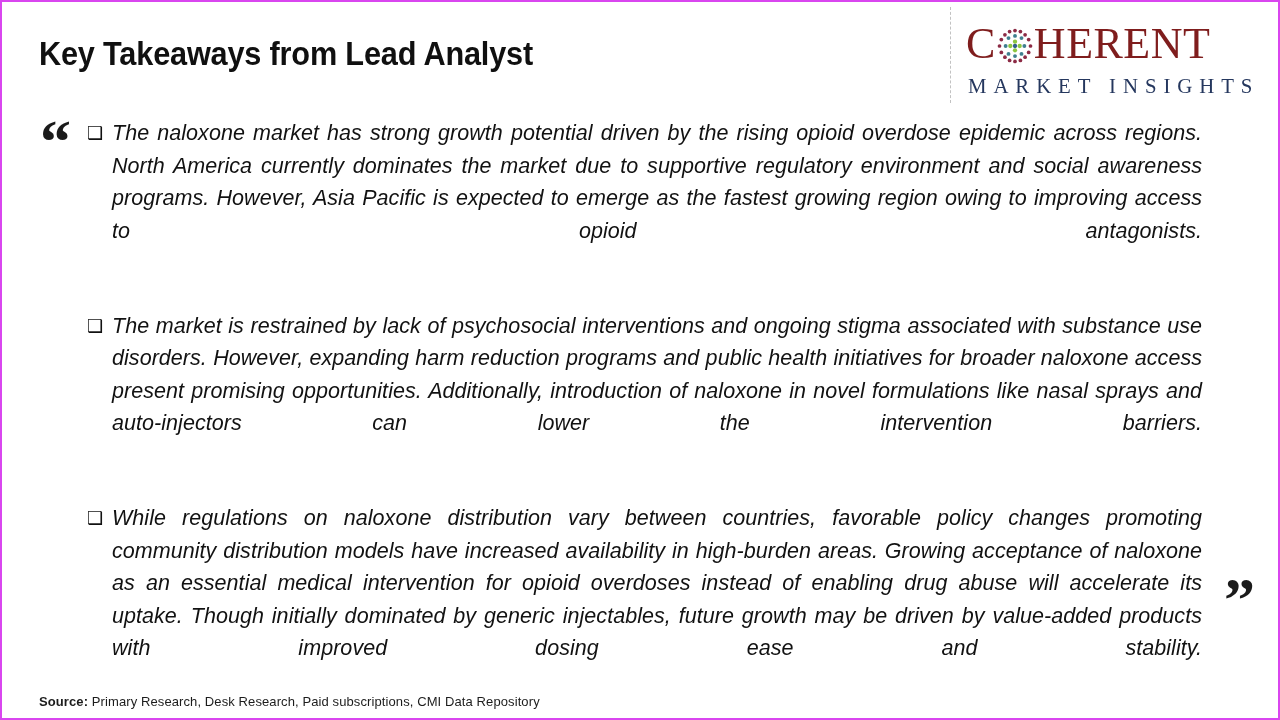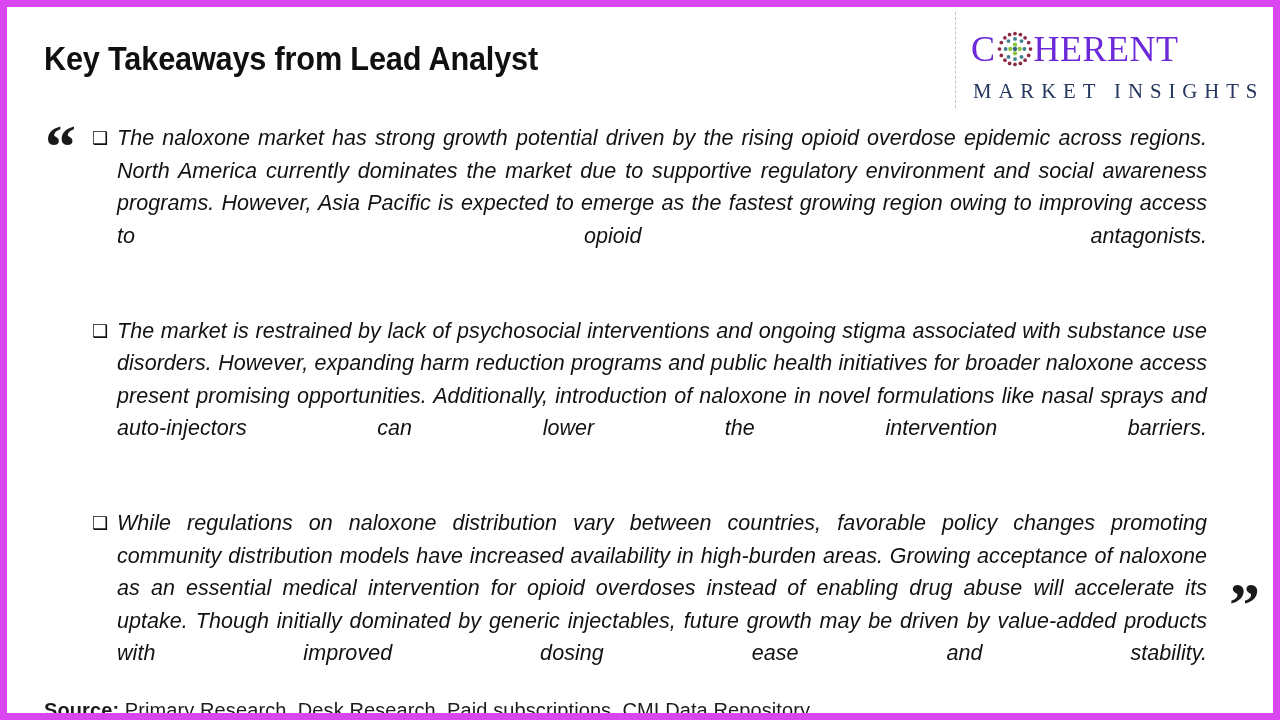--- a/index.html
+++ b/index.html
@@ -13,21 +13,21 @@
     overflow: hidden;
     font-family: "Liberation Sans", sans-serif;
   }
 
   .slide {
     position: relative;
     box-sizing: border-box;
     width: 1280px;
     height: 720px;
     background: #ffffff;
-    border: 7px solid #d946ef;
+    border: 2px solid #d946ef;
     overflow: hidden;
   }
 
   
   .header {
     position: absolute;
     left: 0;
     top: 0;
     width: 1280px;
     height: 104px;
@@ -64,23 +64,23 @@
     width: 300px;
     height: 80px;
   }
   .logo-wordmark {
     position: absolute;
     left: 0;
     top: 0;
     height: 52px;
     width: 300px;
     font-family: "Liberation Serif", "DejaVu Serif", serif;
-    font-size: 36px;
+    font-size: 44px;
     font-weight: normal;
-    color: #6d28d9;
+    color: #7f1d1d;
     letter-spacing: 0.5px;
     line-height: 52px;
     white-space: nowrap;
   }
   .logo-c { display: inline-block; }
   .logo-rest { display: inline-block; }
   .logo-globe {
     display: inline-block;
     vertical-align: -6px;
     width: 36px;
@@ -177,21 +177,21 @@
     display: inline-block;
     width: 100%;
   }
 
   
   .footer {
     position: absolute;
     left: 37px;
     top: 692px;
     font-family: "Liberation Sans Narrow", "Liberation Sans", sans-serif;
-    font-size: 20px;
+    font-size: 13px;
     color: #1c1c1c;
     white-space: nowrap;
     letter-spacing: 0.1px;
   }
   .footer-label {
     font-weight: bold;
   }
   .footer-value {
     font-weight: normal;
   }

